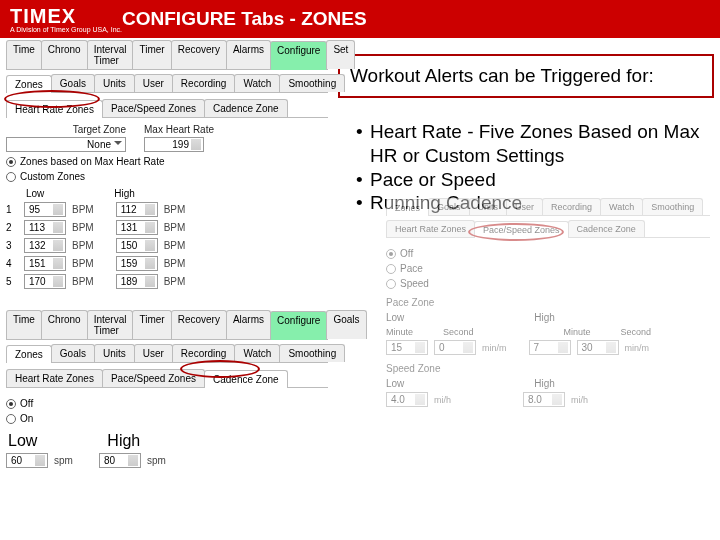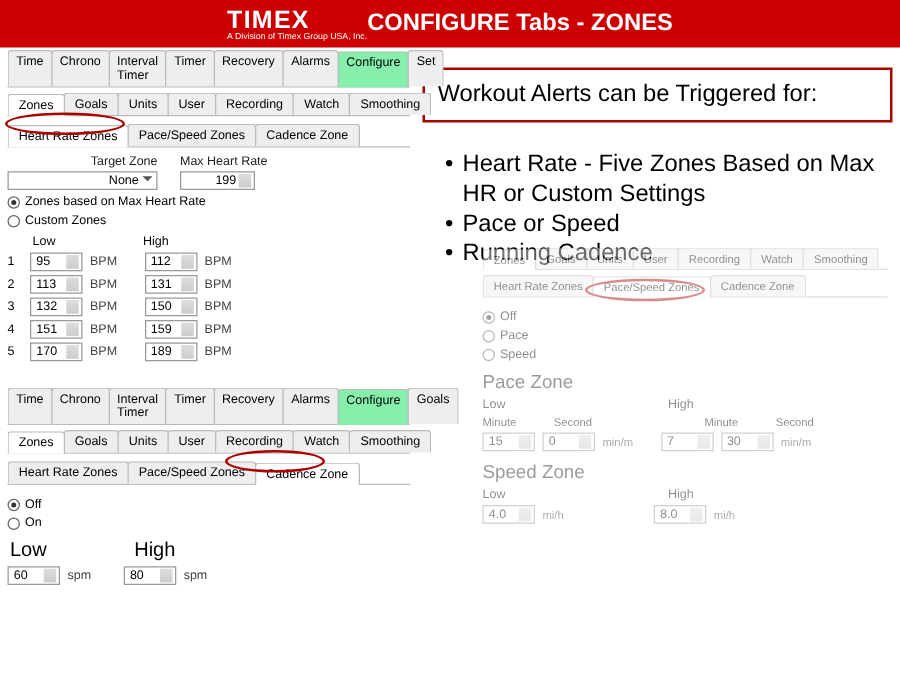--- a/index.html
+++ b/index.html
@@ -1,18 +1,18 @@
 <!DOCTYPE html>
 <html><head>
 <meta charset="utf-8">
 <style>
   * { box-sizing: border-box; margin: 0; padding: 0; }
   body { width: 720px; height: 540px; font-family: Arial, sans-serif; background: #fff; position: relative; overflow: hidden; }
 
-  .red-header { background: #c00; height: 38px; display: flex; align-items: center; justify-content: center; padding: 0 10px; }
+  .red-header { background: #c00; height: 38px; display: flex; align-items: center; justify-content: flex-start; padding: 0 10px; }
   .logo { color: #fff; font-weight: 900; font-size: 20px; letter-spacing: 1px; font-family: Arial, sans-serif; }
   .logo-sub { color: #fff; font-size: 7px; margin-top: -2px; }
   .header-title { color: #fff; font-weight: bold; font-size: 19px; }
 
   .callout { position: absolute; left: 338px; top: 54px; width: 376px; border: 2px solid #a00; background: #fff; padding: 8px 10px; font-size: 19px; line-height: 1.25; }
   .bullets { position: absolute; left: 356px; top: 120px; width: 350px; font-size: 19px; line-height: 1.25; }
   .bullets .row { display: flex; }
   .bullets .dot { width: 14px; flex-shrink: 0; }
   .bullets .txt {}
 
@@ -43,21 +43,21 @@
   .zone-row { display: flex; align-items: center; gap: 6px; margin-top: 3px; }
   .zone-num { width: 12px; }
   .unit { font-size: 10px; color: #444; }
 
   
   .shot2 { position: absolute; left: 6px; top: 310px; width: 322px; }
 
   
   .shot3 { position: absolute; right: 10px; top: 195px; width: 324px; opacity: 0.45; }
   .ps-sub { display:flex; font-size:9px; margin-top:3px; border-bottom:1px solid #bbb; }
-  .section-lbl { font-size: 15px; margin-top: 8px; color: #222; }
+  .section-lbl { font-size: 10px; margin-top: 8px; color: #222; }
   .ps-row { display:flex; gap:30px; margin-top:4px; font-size:10px; }
   .ps-col { display:flex; flex-direction:column; gap:2px; }
   .tiny { font-size:9px; }
 </style>
 </head>
 <body>
 
 <div class="red-header">
   <div>
     <div class="logo">TIMEX</div>

